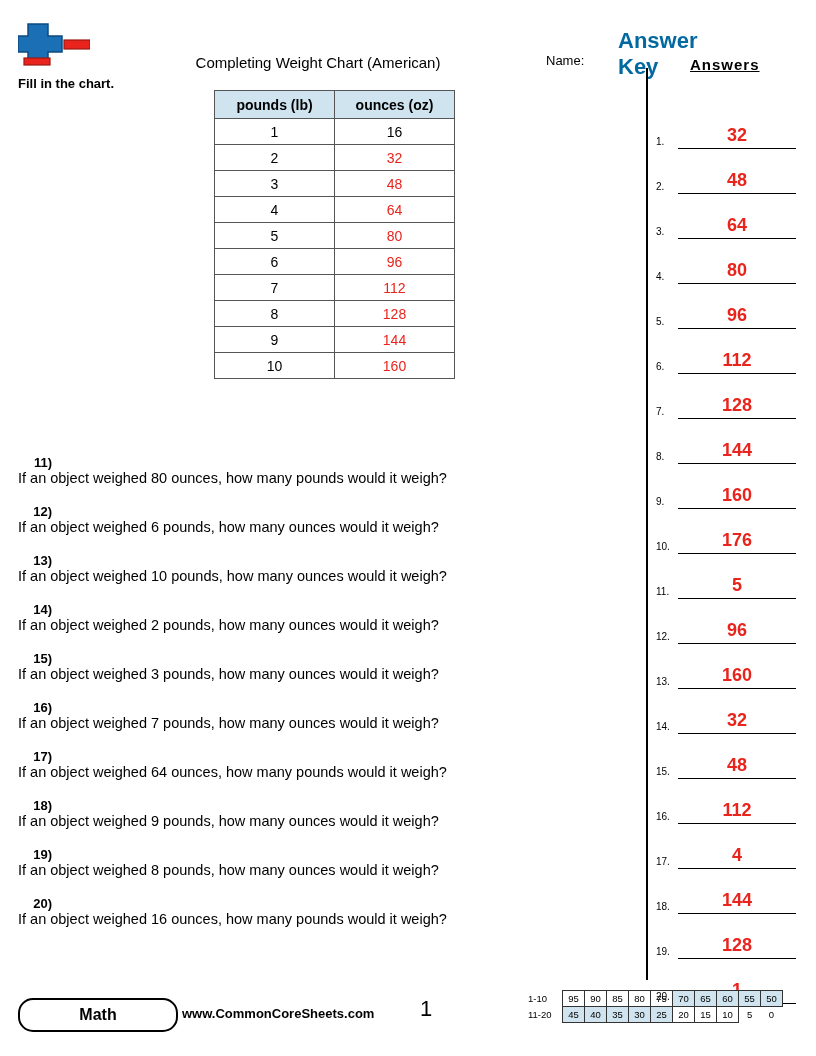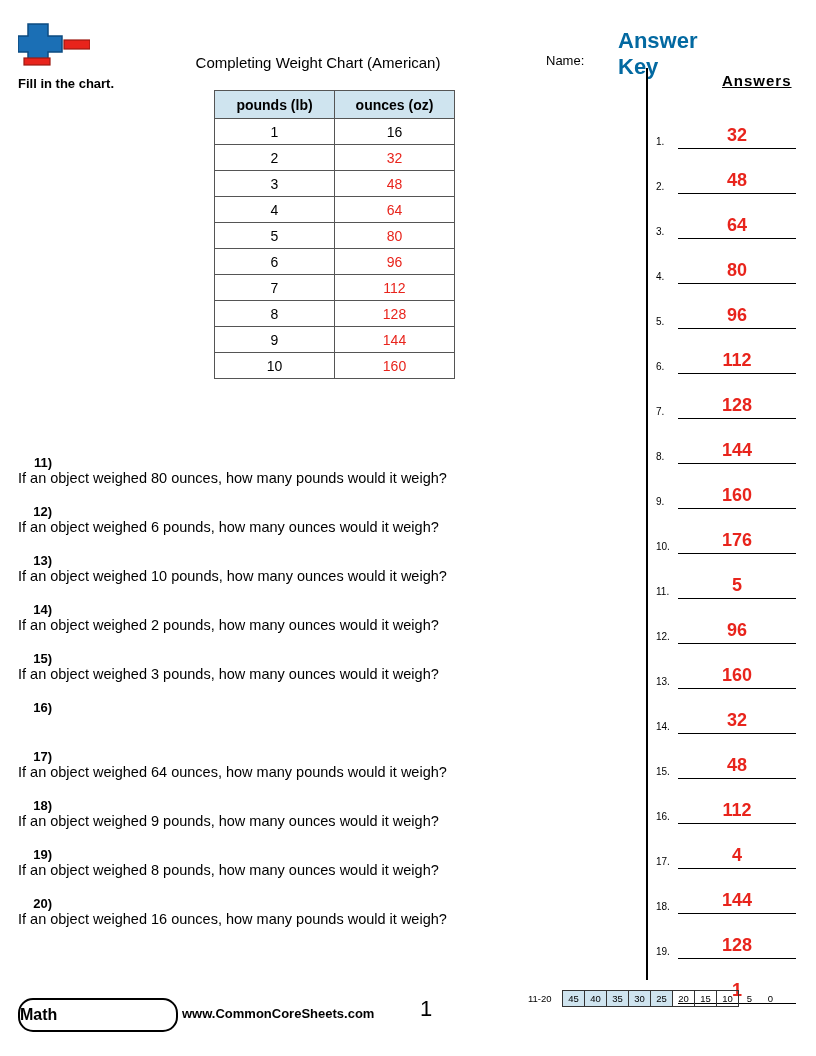--- a/index.html
+++ b/index.html
@@ -131,26 +131,25 @@
     flex: none;
   }
   .q-text {
     font-size: 14.5px;
   }
 
   
   .answers-title {
     position: absolute;
     left: 690px;
-    top: 72px;
+    top: 56px;
     font-size: 15px;
     font-weight: bold;
     letter-spacing: 1px;
     text-decoration: underline;
-    margin-left: 32px;
   }
   .answer-list {
     position: absolute;
     left: 656px;
     top: 104px;
     width: 148px;
   }
   .a-row {
     position: relative;
     height: 45px;
@@ -182,21 +181,21 @@
 
   
   .footer-badge {
     position: absolute;
     left: 18px;
     top: 998px;
     width: 156px;
     height: 30px;
     border: 2px solid #000;
     border-radius: 15px;
-    text-align: left;
+    text-align: center;
     line-height: 30px;
     font-size: 16px;
     font-weight: bold;
   }
   .footer-url {
     position: absolute;
     left: 182px;
     top: 1006px;
     font-size: 13px;
     font-weight: bold;
@@ -325,20 +324,21 @@
     <div class="q-row">
       <div class="q-num">14)</div>
       <div class="q-text">If an object weighed 2 pounds, how many ounces would it weigh?</div>
     </div>
     <div class="q-row">
       <div class="q-num">15)</div>
       <div class="q-text">If an object weighed 3 pounds, how many ounces would it weigh?</div>
     </div>
     <div class="q-row">
       <div class="q-num">16)</div>
+      <div class="q-text">If an object weighed 7 pounds, how many ounces would it weigh?</div>
     </div>
     <div class="q-row">
       <div class="q-num">17)</div>
       <div class="q-text">If an object weighed 64 ounces, how many pounds would it weigh?</div>
     </div>
     <div class="q-row">
       <div class="q-num">18)</div>
       <div class="q-text">If an object weighed 9 pounds, how many ounces would it weigh?</div>
     </div>
     <div class="q-row">
@@ -454,20 +454,33 @@
       <div class="a-val">1</div>
     </div>
   </div>
 
   <div class="footer-badge">Math</div>
   <div class="footer-url">www.CommonCoreSheets.com</div>
   <div class="page-number">1</div>
 
   <table class="score">
     <tbody>
+        <tr>
+      <td class="rowlabel">1-10</td>
+      <td>95</td>
+      <td>90</td>
+      <td>85</td>
+      <td>80</td>
+      <td>75</td>
+      <td class="hl">70</td>
+      <td class="hl">65</td>
+      <td class="hl">60</td>
+      <td class="hl">55</td>
+      <td class="hl">50</td>
+    </tr>
     <tr>
       <td class="rowlabel">11-20</td>
       <td class="hl">45</td>
       <td class="hl">40</td>
       <td class="hl">35</td>
       <td class="hl">30</td>
       <td class="hl">25</td>
       <td>20</td>
       <td>15</td>
       <td>10</td>

